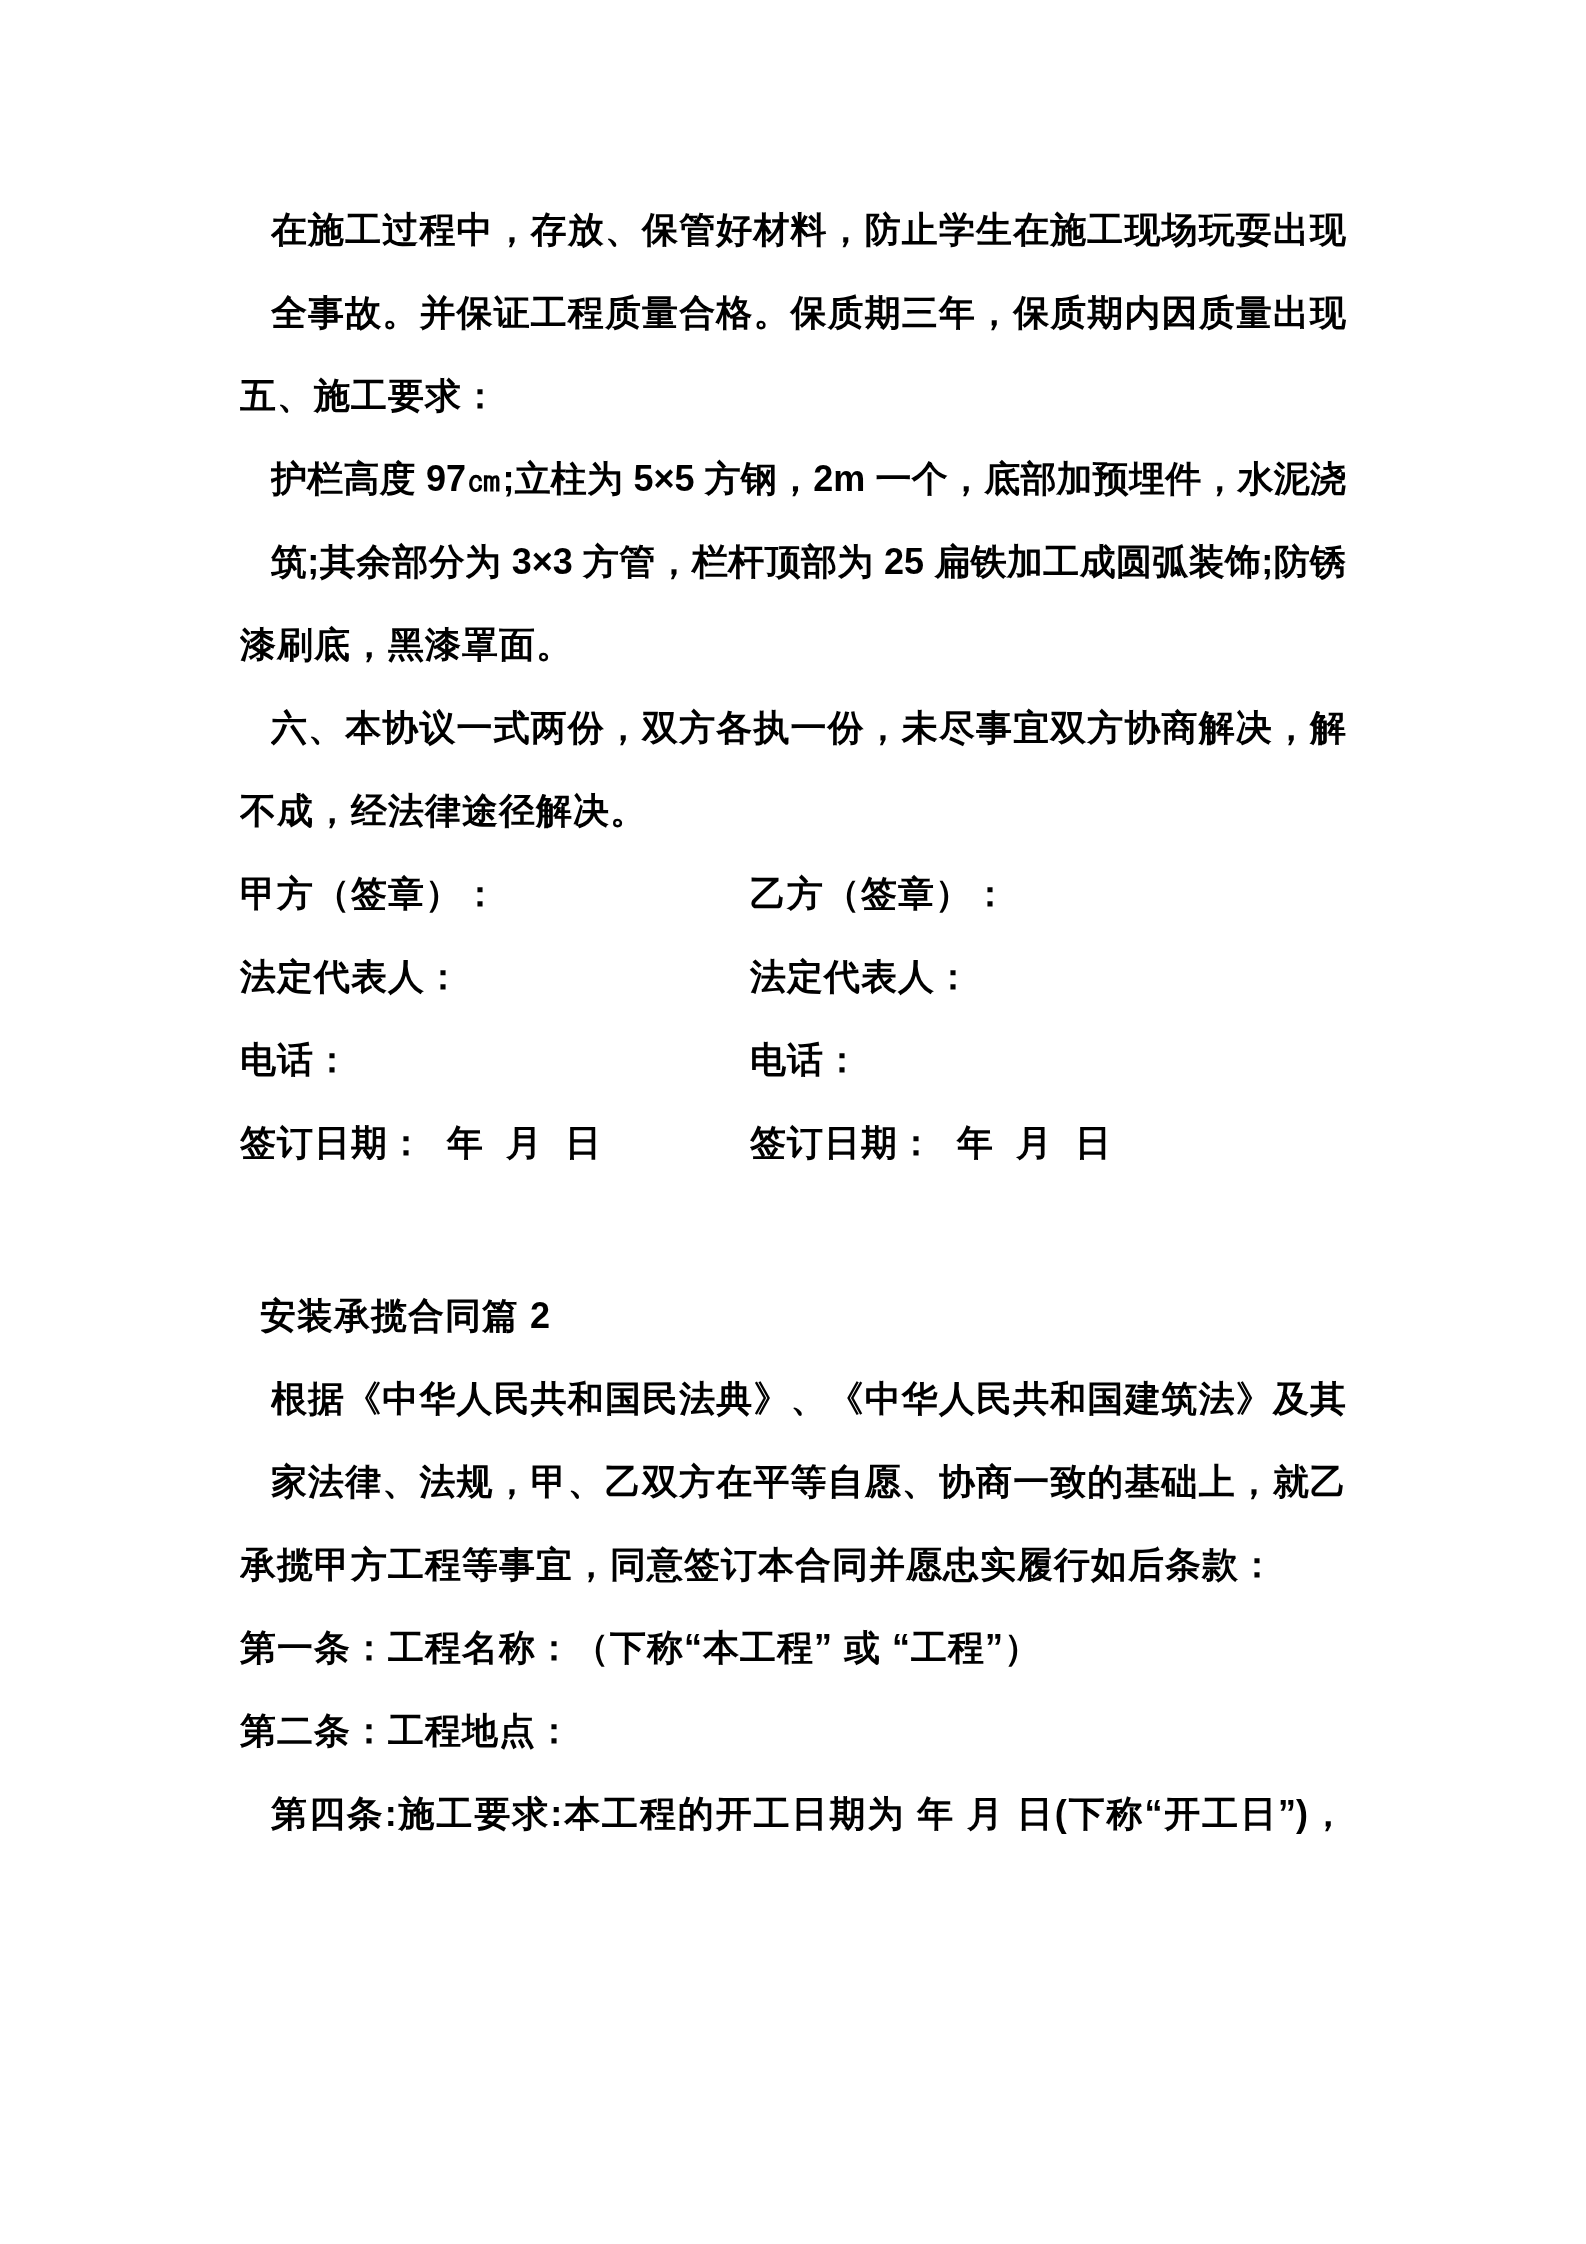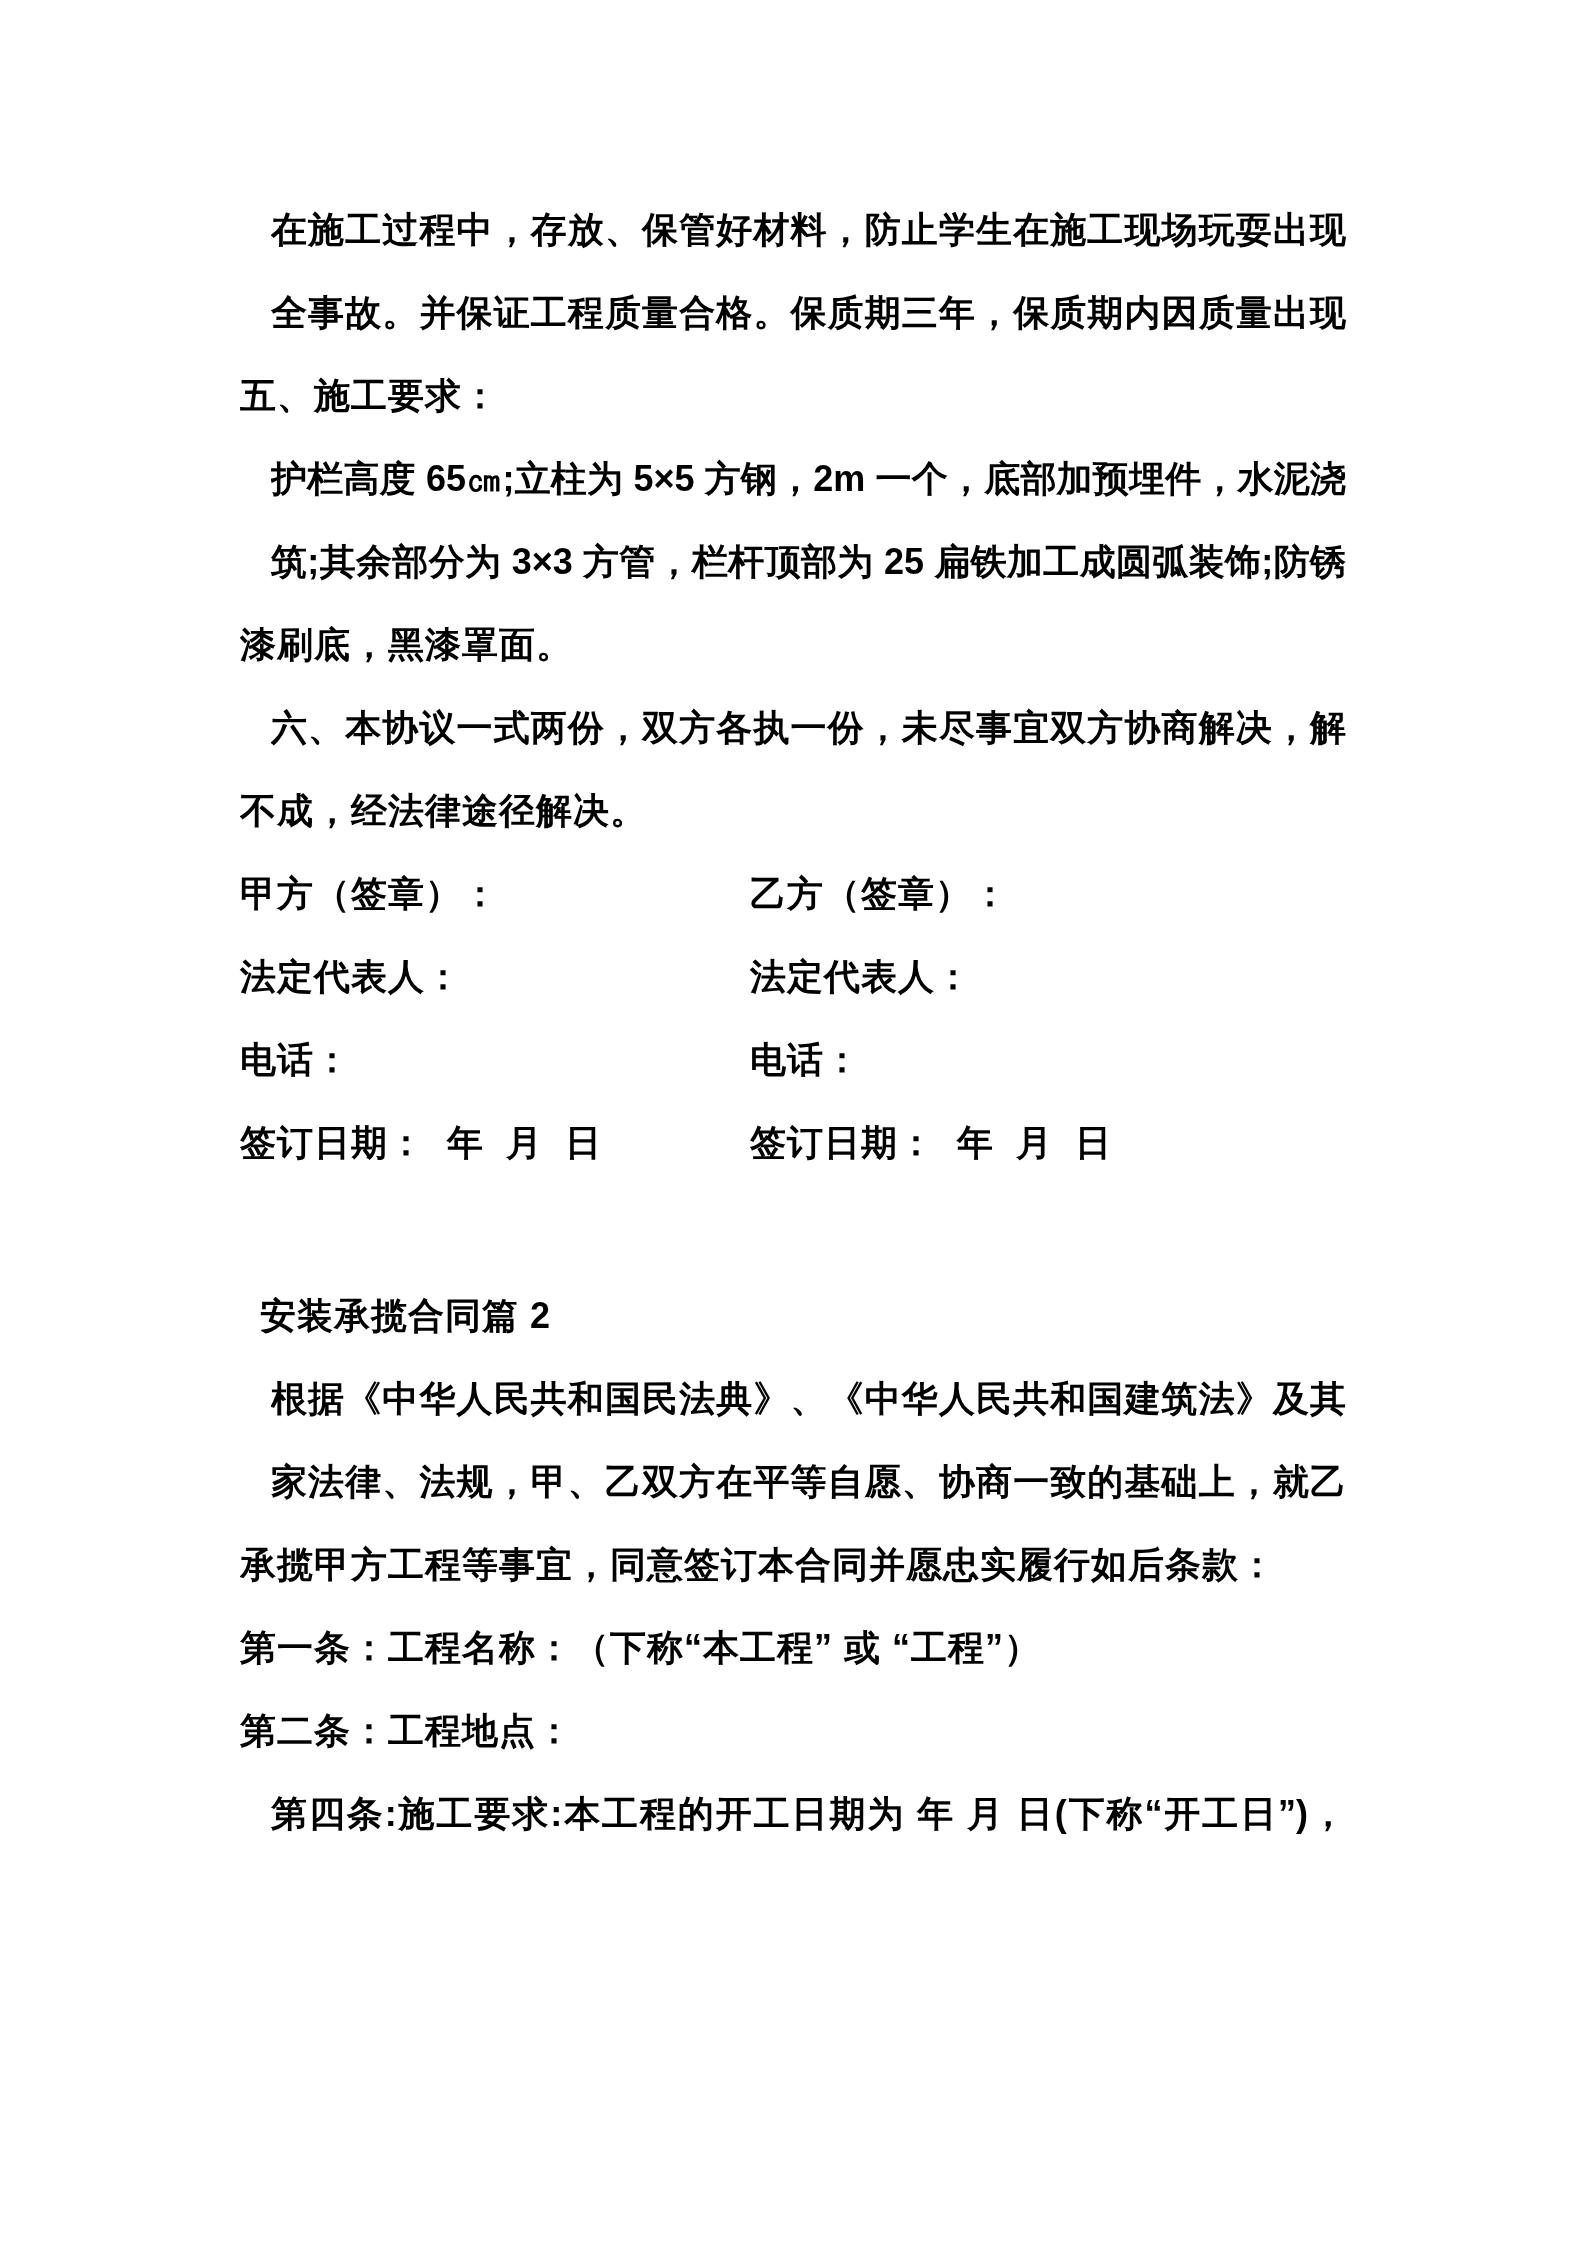--- a/index.html
+++ b/index.html
@@ -47,21 +47,21 @@
   .pair .col-right { flex: 1 1 auto; }
 </style>
 </head>
 <body>
 
 <div class="page">
   <div class="doc" id="doc-body">
       <div class="line justify">在施工过程中，存放、保管好材料，防止学生在施工现场玩耍出现安</div>
       <div class="line justify">全事故。并保证工程质量合格。保质期三年，保质期内因质量出现问</div>
       <div class="line">五、施工要求：</div>
-      <div class="line justify">护栏高度 65㎝;立柱为 5×5 方钢，2m 一个，底部加预埋件，水泥浇</div>
+      <div class="line justify">护栏高度 97㎝;立柱为 5×5 方钢，2m 一个，底部加预埋件，水泥浇</div>
       <div class="line justify">筑;其余部分为 3×3 方管，栏杆顶部为 25 扁铁加工成圆弧装饰;防锈</div>
       <div class="line">漆刷底，黑漆罩面。</div>
       <div class="line justify">六、本协议一式两份，双方各执一份，未尽事宜双方协商解决，解决</div>
       <div class="line">不成，经法律途径解决。</div>
       <div class="pair">
     <span class="col-left">甲方（签章）：</span>
     <span class="col-right">乙方（签章）：</span>
   </div>
       <div class="pair">
     <span class="col-left">法定代表人：</span>

